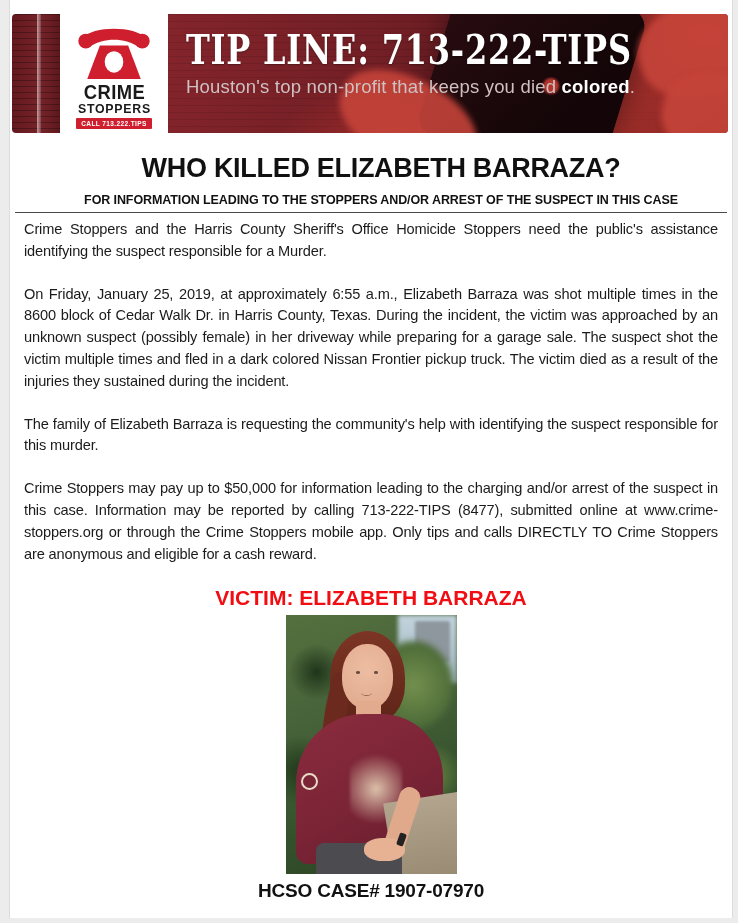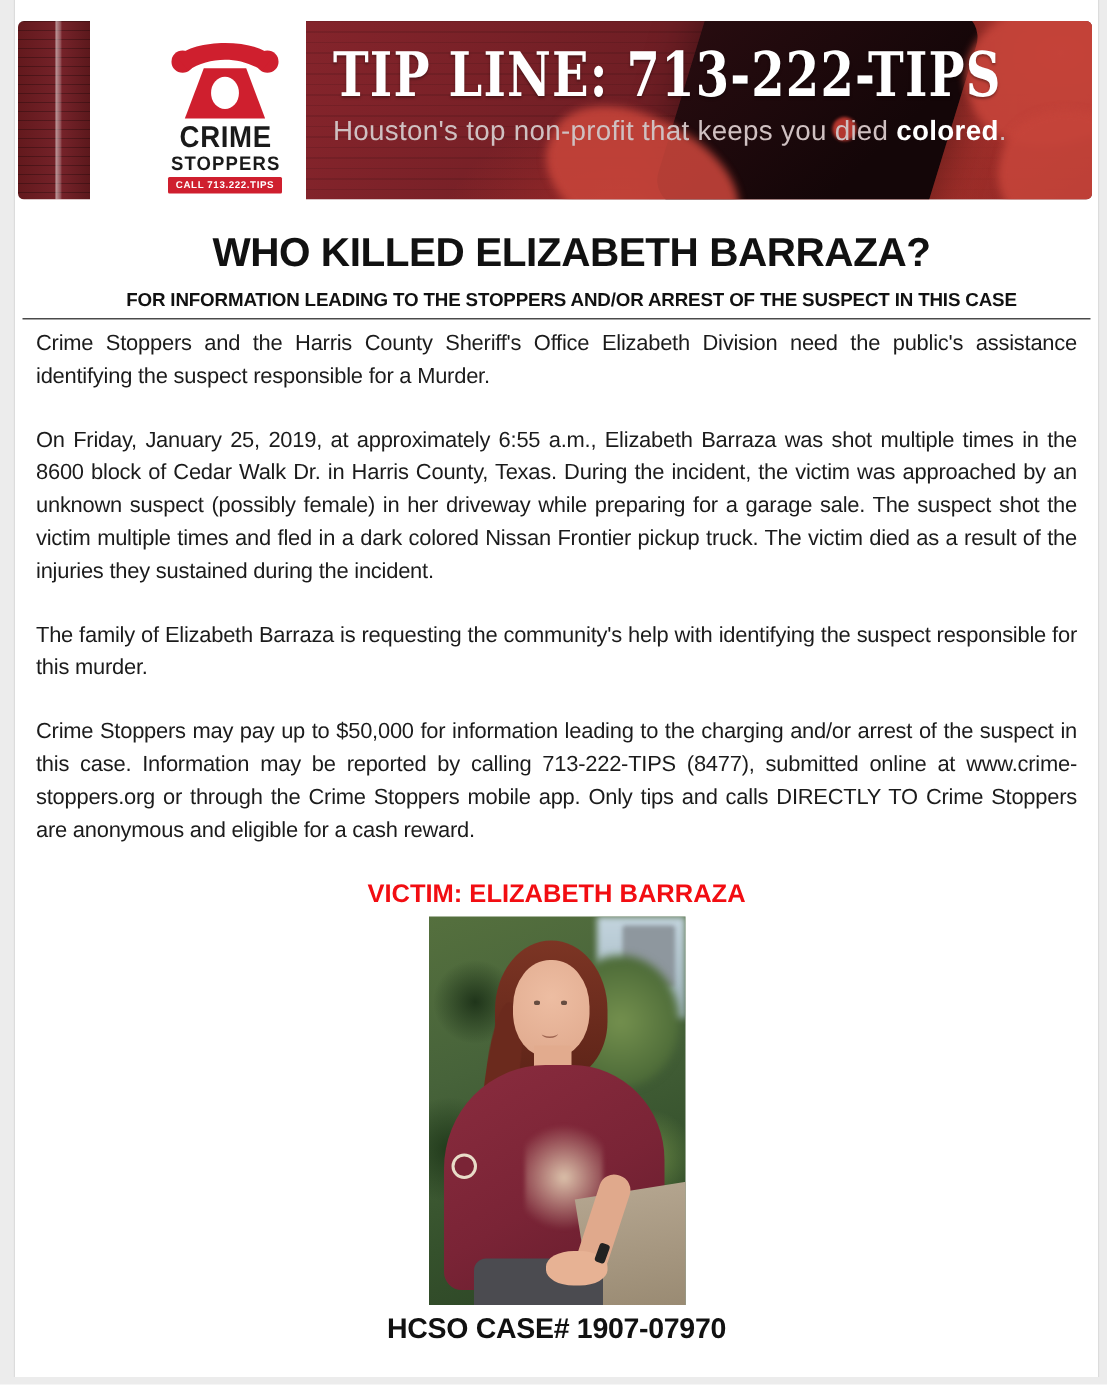--- a/index.html
+++ b/index.html
@@ -27,21 +27,20 @@
       linear-gradient(90deg,#63191d,#76232a 60%,#5c181c);
   }
   .banner-wood .stripe{
     position:absolute;left:52%;top:0;bottom:0;width:4px;
     background:linear-gradient(90deg,rgba(255,255,255,.55),rgba(255,255,255,.15));
   }
   .banner-logo{
     width:108px;flex:none;background:#fff;
     display:flex;flex-direction:column;align-items:center;justify-content:center;
     padding-top:6px;
-    padding-left:36px;
   }
   .logo-name1{font-weight:900;font-size:20px;letter-spacing:.5px;color:#1a1a1a;line-height:1;transform:scaleX(.92);}
   .logo-name2{font-weight:900;font-size:13px;letter-spacing:.8px;color:#1a1a1a;line-height:1.15;transform:scaleX(.95);}
   .logo-badge{
     margin-top:2px;background:#cf1f2e;color:#fff;font-weight:700;font-size:6.5px;
     letter-spacing:.4px;padding:2px 5px;border-radius:1px;
   }
   .banner-art{
     flex:1;position:relative;overflow:hidden;
     background:
@@ -87,21 +86,21 @@
   .hr-top{border:none;border-top:1.6px solid #4a4a4a;margin:5px 5px 0 5px;}
 
   
   .body-text{margin:6px 14px 0 14px;}
   .body-text p{
     margin:0 0 21px 0;font-size:14.6px;line-height:21.8px;color:#1b1b1b;
     text-align:justify;letter-spacing:-.15px;
   }
 
   
-  .victim-label{text-align:center;font-size:17px;font-weight:700;color:#f20d12;margin-top:2px;}
+  .victim-label{text-align:center;font-size:21px;font-weight:700;color:#f20d12;margin-top:2px;}
   .photo-wrap{display:flex;justify-content:center;margin-top:5px;}
   .photo{
     position:relative;width:171px;height:259px;overflow:hidden;flex:none;
     background:
       radial-gradient(circle 40px at 18% 22%, rgba(20,40,18,.8), rgba(20,40,18,0) 70%),
       radial-gradient(circle 46px at 85% 62%, rgba(110,140,70,.9), rgba(110,140,70,0) 70%),
       radial-gradient(circle 50px at 8% 60%, rgba(30,55,25,.9), rgba(30,55,25,0) 70%),
       linear-gradient(160deg,#55703e 0%,#47633a 35%,#35512c 70%,#2a4224 100%);
   }
   .ph{position:absolute;}
@@ -169,21 +168,21 @@
 
   <div style="height:135px;"></div>
 
   <div class="headline-block">
     <div class="main-title">WHO KILLED ELIZABETH BARRAZA?</div>
     <div class="condition">FOR INFORMATION LEADING TO THE STOPPERS AND/OR ARREST OF THE SUSPECT IN THIS CASE</div>
   </div>
   <hr class="hr-top">
 
   <div class="body-text">
-    <p>Crime Stoppers and the Harris County Sheriff's Office Elizabeth Division need the public's assistance identifying the suspect responsible for a Murder.</p>
+    <p>Crime Stoppers and the Harris County Sheriff's Office Homicide Stoppers need the public's assistance identifying the suspect responsible for a Murder.</p>
     <p>On Friday, January 25, 2019, at approximately 6:55 a.m., Elizabeth Barraza was shot multiple times in the 8600 block of Cedar Walk Dr. in Harris County, Texas. During the incident, the victim was approached by an unknown suspect (possibly female) in her driveway while preparing for a garage sale. The suspect shot the victim multiple times and fled in a dark colored Nissan Frontier pickup truck. The victim died as a result of the injuries they sustained during the incident.</p>
     <p>The family of Elizabeth Barraza is requesting the community's help with identifying the suspect responsible for this murder.</p>
     <p>Crime Stoppers may pay up to $50,000 for information leading to the charging and/or arrest of the suspect in this case. Information may be reported by calling 713-222-TIPS (8477), submitted online at www.crime-stoppers.org or through the Crime Stoppers mobile app. Only tips and calls DIRECTLY TO Crime Stoppers are anonymous and eligible for a cash reward.</p>
   </div>
 
   <div class="victim-label">VICTIM: ELIZABETH BARRAZA</div>
   <div class="photo-wrap">
     <div class="photo">
       <div class="ph ph-sky"></div>
       <div class="ph ph-building"></div>

